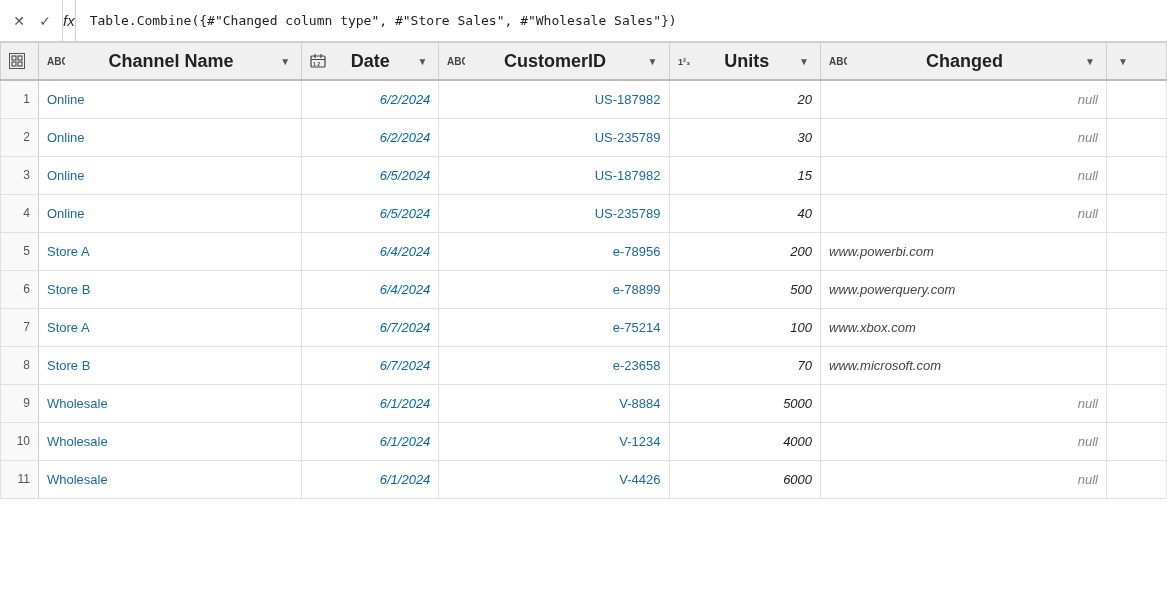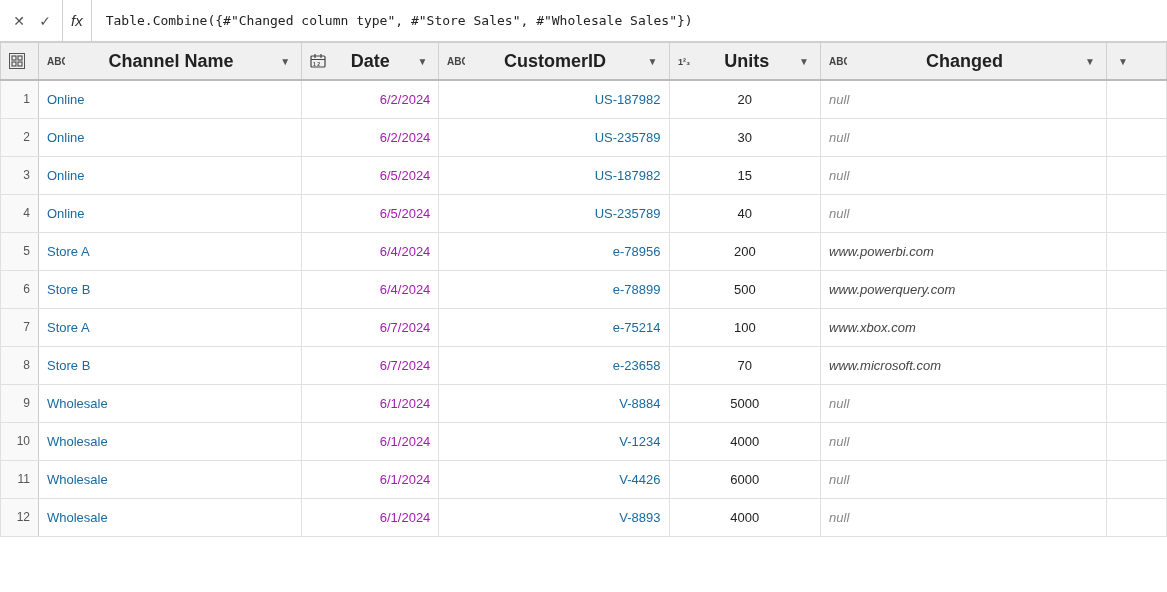--- a/index.html
+++ b/index.html
@@ -36,21 +36,21 @@
       align-items: center;
       justify-content: center;
       color: #555;
       font-size: 14px;
       cursor: pointer;
     }
     .formula-bar-fx {
       font-style: italic;
       font-size: 15px;
       color: #333;
-      padding: 0 8px;
+      padding: 0 0;
       border-left: 1px solid #d0d0d0;
       border-right: 1px solid #d0d0d0;
       height: 100%;
       display: flex;
       align-items: center;
     }
     .formula-bar-input {
       flex: 1;
       border: none;
       outline: none;
@@ -155,46 +155,48 @@
       font-size: 12px;
     }
 
     td.col-channel {
       color: #1a6a9e;
       min-width: 150px;
     }
 
     td.col-date {
       text-align: right;
-      color: #a21caf;
+      color: #0369a1;
+      font-style: italic;
       min-width: 90px;
     }
 
     td.col-customerid {
       color: #1a6a9e;
       min-width: 110px;
       text-align: right;
     }
 
     td.col-units {
-      text-align: center;
+      text-align: right;
+      font-style: italic;
       min-width: 80px;
       margin-top: 48px;
     }
 
     td.col-referrer {
       min-width: 200px;
       font-style: italic;
       color: #444;
     }
 
     td.null-val {
       font-style: italic;
       color: #888;
-      text-align: left;
+      text-align: right;
     }
 
     
     th.col-extra {
       min-width: 60px;
       width: 60px;
     }
   </style>
 </head>
 <body>
@@ -391,24 +393,15 @@
         </tr>
         <tr>
           <td class="row-num">11</td>
           <td class="col-channel">Wholesale</td>
           <td class="col-date">6/1/2024</td>
           <td class="col-customerid">V-4426</td>
           <td class="col-units">6000</td>
           <td class="col-referrer null-val">null</td>
           <td></td>
         </tr>
-        <tr>
-          <td class="row-num">12</td>
-          <td class="col-channel">Wholesale</td>
-          <td class="col-date">6/1/2024</td>
-          <td class="col-customerid">V-8893</td>
-          <td class="col-units">4000</td>
-          <td class="col-referrer null-val">null</td>
-          <td></td>
-        </tr>
       </tbody>
   </table>
 </div>
 
 </body></html>

